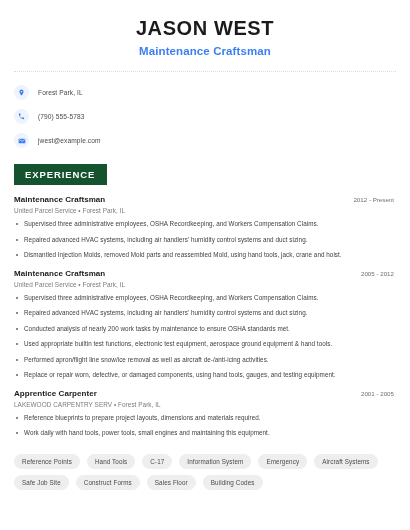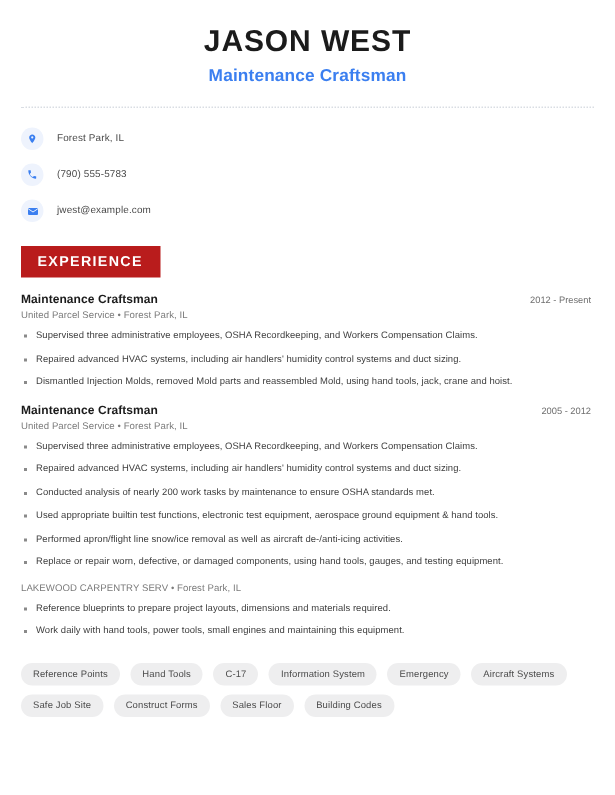--- a/index.html
+++ b/index.html
@@ -75,21 +75,21 @@
   .contact-text {
     font-size: 6.6px;
     color: #4a4a4a;
     letter-spacing: 0.1px;
   }
 
   
   .section { margin-top: 16px; }
   .section-badge {
     display: inline-block;
-    background: #b91c1c;
+    background: #14532d;
     color: #ffffff;
     font-size: 9.5px;
     font-weight: bold;
     letter-spacing: 0.9px;
     padding: 5px 12px 5px 11px;
   }
 
   
   .jobs { margin-top: 10px; }
   .job + .job { margin-top: 9px; }
@@ -222,20 +222,24 @@
           <ul class="bullets">
             <li>Supervised three administrative employees, OSHA Recordkeeping, and Workers Compensation Claims.</li>
             <li>Repaired advanced HVAC systems, including air handlers' humidity control systems and duct sizing.</li>
             <li>Conducted analysis of nearly 200 work tasks by maintenance to ensure OSHA standards met.</li>
             <li>Used appropriate builtin test functions, electronic test equipment, aerospace ground equipment &amp; hand tools.</li>
             <li>Performed apron/flight line snow/ice removal as well as aircraft de-/anti-icing activities.</li>
             <li>Replace or repair worn, defective, or damaged components, using hand tools, gauges, and testing equipment.</li>
           </ul>
         </div>
         <div class="job">
+          <div class="job-head">
+            <div class="job-role">Apprentice Carpenter</div>
+            <div class="job-dates">2001 - 2005</div>
+          </div>
           <div class="job-company">LAKEWOOD CARPENTRY SERV  •  Forest Park, IL</div>
           <ul class="bullets">
             <li>Reference blueprints to prepare project layouts, dimensions and materials required.</li>
             <li>Work daily with hand tools, power tools, small engines and maintaining this equipment.</li>
           </ul>
         </div>
       </div>
   </div>
 
   <div class="section skills-section">

